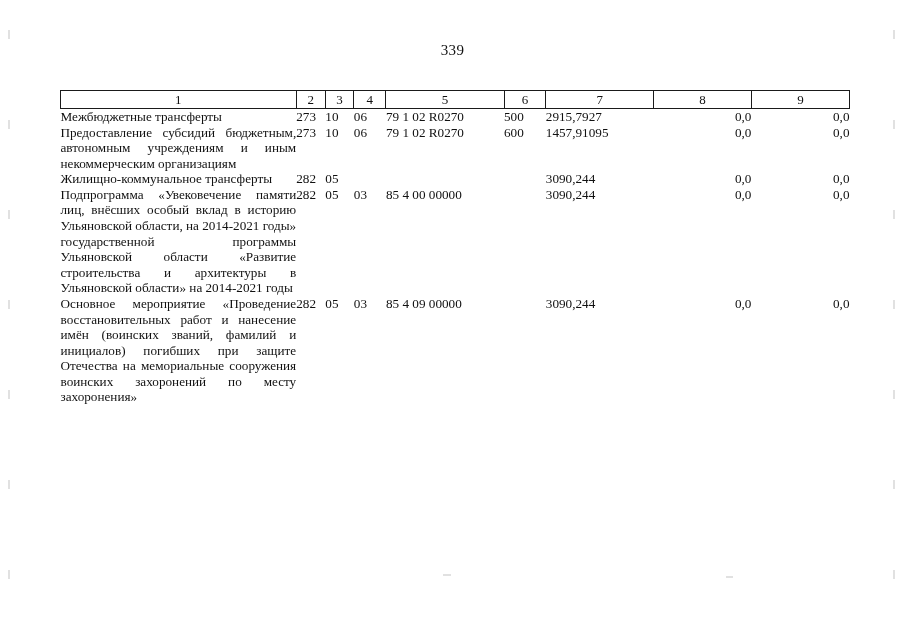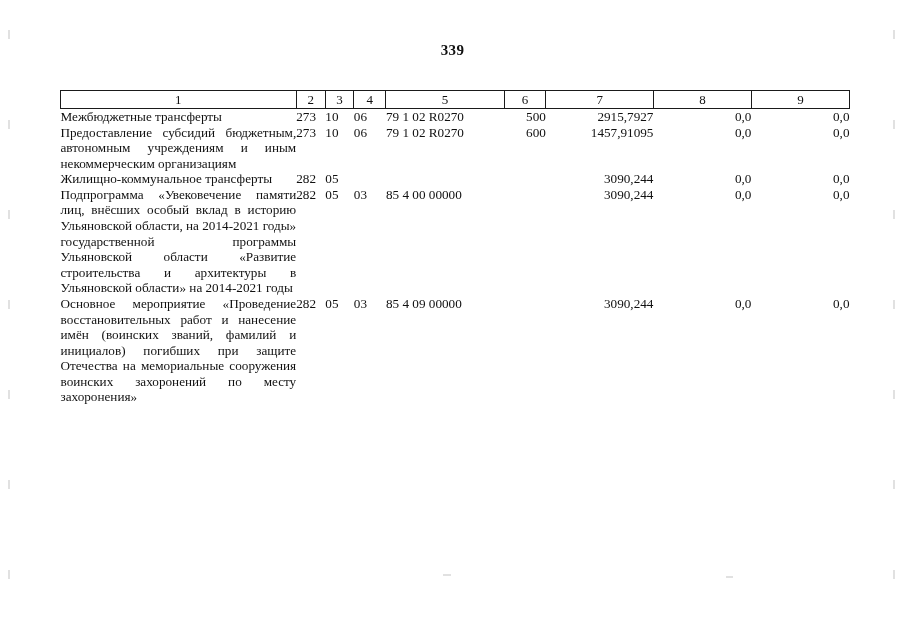--- a/index.html
+++ b/index.html
@@ -22,21 +22,20 @@
     height: 640px;
   }
   .page-number {
     position: absolute;
     top: 42px;
     left: 0;
     width: 905px;
     text-align: center;
     font-size: 15px;
     letter-spacing: 0.3px;
-    font-weight: bold;
   }
   
   .speck {
     position: absolute;
     background: #c9c9c9;
     opacity: 0.55;
   }
 
   table.doc {
     position: absolute;
@@ -65,22 +64,22 @@
   
   tbody td {
     padding-top: 1px;
     padding-bottom: 1px;
   }
   .c-name  { width: 248px; padding-right: 4px; }
   .c-2     { width: 30px;  text-align: left; padding-left: 3px;}
   .c-3     { width: 30px;  text-align: left; padding-left: 4px; font-family: Liberation Serif, serif;}
   .c-4     { width: 34px;  text-align: left; padding-left: 5px;}
   .c-5     { width: 122px; text-align: left; padding-left: 6px; white-space: nowrap;}
-  .c-6     { width: 44px;  text-align: right; padding-left: 6px;}
-  .c-7     { width: 112px; text-align: right; padding-right: 14px; white-space: nowrap;}
+  .c-6     { width: 44px;  text-align: left; padding-left: 6px;}
+  .c-7     { width: 112px; text-align: left; padding-right: 14px; white-space: nowrap;}
   .c-8     { width: 106px; text-align: right; padding-right: 10px; white-space: nowrap;}
   .c-9     { width: 106px; text-align: right; padding-right: 8px; white-space: nowrap;}
 
   .just { text-align: justify; text-justify: inter-word; }
   .bold { font-weight: bold; }
   .gap-top td { padding-top: 10px; }
   .gap-small td { padding-top: 6px; }
 </style>
 </head>
 <body>

